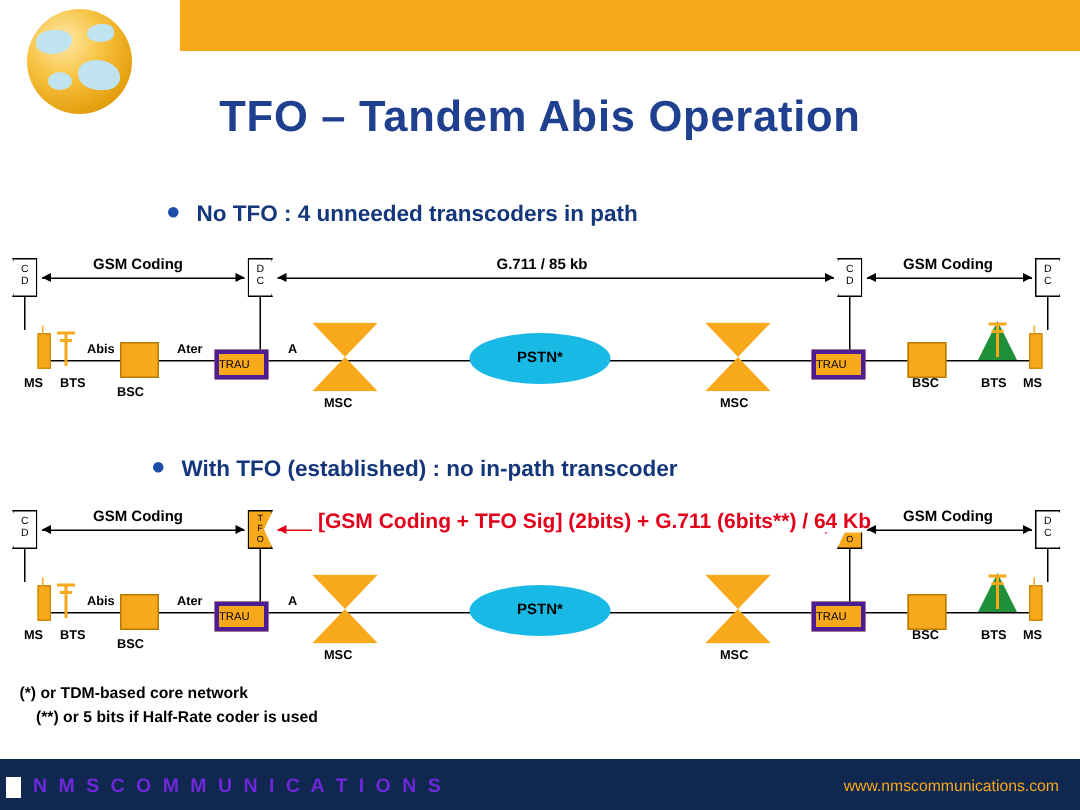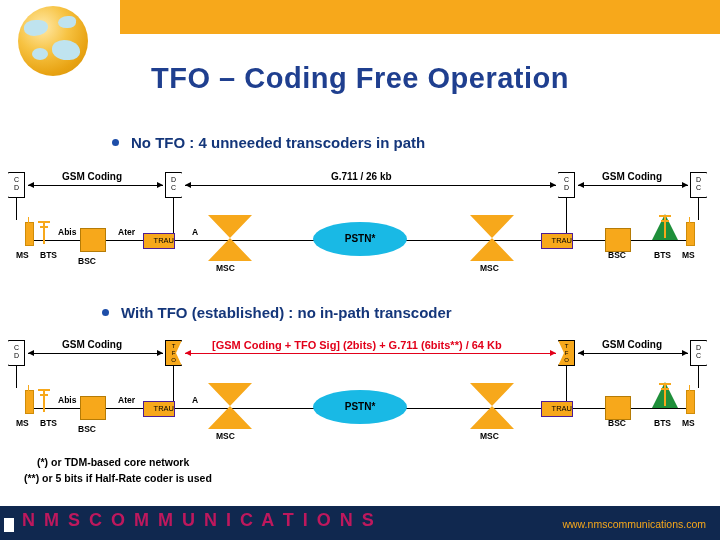--- a/index.html
+++ b/index.html
@@ -40,83 +40,83 @@
   .arrowline{position:absolute;height:1px;background:#000;}
   .arrowline:before,.arrowline:after{content:"";position:absolute;top:-3px;width:0;height:0;
       border-top:3.5px solid transparent;border-bottom:3.5px solid transparent;}
   .arrowline:before{left:0;border-right:6px solid #000;}
   .arrowline:after{right:0;border-left:6px solid #000;}
   .arrowline.red{background:#e2001a;}
   .arrowline.red:before{border-right-color:#e2001a;}
   .arrowline.red:after{border-left-color:#e2001a;}
 
   .toplabel{position:absolute;font-size:10px;font-weight:bold;color:#000;background:#fff;padding:0 4px;white-space:nowrap;}
-  .toplabel.red{color:#e2001a;font-size:11px;}
+  .toplabel.red{color:#e2001a;font-size:14px;}
 
   
   .mast{position:absolute;width:12px;height:26px;}
   .mast .pole{position:absolute;left:5px;top:4px;width:2px;height:22px;background:#f7a81b;}
   .mast .arm{position:absolute;left:0;top:3px;width:12px;height:2px;background:#f7a81b;}
   .mast .arm2{position:absolute;left:2px;top:8px;width:8px;height:2px;background:#f7a81b;}
 
   .handset{position:absolute;width:7px;height:22px;background:#f7a81b;border:1px solid #d08c08;}
   .handset:before{content:"";position:absolute;left:2px;top:-6px;width:1px;height:6px;background:#f7a81b;}
 
   
   .bts{position:absolute;width:0;height:0;border-left:13px solid transparent;border-right:13px solid transparent;
        border-bottom:26px solid #1f8f3a;}
   
   .bsc{position:absolute;width:24px;height:22px;background:#f7a81b;border:1px solid #b57b06;}
   
-  .trau{position:absolute;width:30px;height:14px;background:#f7a81b;border:1px solid #4c1d95;
-        font-size:7.5px;text-align:right;line-height:14px;color:#000;}
+  .trau{position:absolute;width:30px;height:14px;background:#f7a81b;border:3px solid #4c1d95;
+        font-size:7.5px;text-align:left;line-height:14px;color:#000;}
   
   .msc{position:absolute;width:44px;height:46px;}
   .msc i{position:absolute;display:block;background:#f7a81b;}
   .msc .d1{left:0;top:0;width:100%;height:100%;
       clip-path:polygon(0 0,100% 0,0 100%,100% 100%);}
   
   .pstn{position:absolute;width:94px;height:34px;background:#19b9e5;border-radius:50%;
         text-align:center;font-size:10px;font-weight:bold;line-height:34px;color:#000;}
 
   
   .foot{position:absolute;font-size:10.5px;color:#000;font-weight:bold;}
 
   
   .bottombar{position:absolute;left:0;bottom:0;width:720px;height:34px;background:#10284f;}
-  .nms{position:absolute;left:22px;bottom:9px;color:#be185d;font-size:18px;font-weight:bold;letter-spacing:2px;}
+  .nms{position:absolute;left:22px;bottom:9px;color:#6d28d9;font-size:13px;font-weight:bold;letter-spacing:2px;}
   .nms-sq{position:absolute;left:4px;bottom:8px;width:10px;height:14px;background:#fff;}
   .url{position:absolute;right:14px;bottom:10px;color:#f7a81b;font-size:10.5px;}
 </style>
 </head>
 <body>
 
 <div class="banner"></div>
 <div class="banner-cut"></div>
 <div class="globe">
   <span class="globe-l2"></span>
     <span class="globe-l3"></span>
 </div>
 
-<div class="title">TFO – Coding Free Operation</div>
+<div class="title">TFO – Tandem Abis Operation</div>
 
 <div class="bullet" style="left:112px;top:134px;">
   <span class="dot"></span><span>No TFO : 4 unneeded transcoders in path</span>
 </div>
 
 <div class="codec arrowL" style="left:8px;top:172px;">C<br>D</div>
 <div class="codec arrowR" style="left:165px;top:172px;">D<br>C</div>
 <div class="codec arrowL" style="left:558px;top:172px;">C<br>D</div>
 <div class="codec arrowR" style="left:690px;top:172px;">D<br>C</div>
 
 <div class="arrowline" style="left:28px;top:185px;width:135px;"></div>
 <div class="toplabel" style="left:58px;top:171px;">GSM Coding</div>
 
 <div class="arrowline" style="left:185px;top:185px;width:371px;"></div>
-<div class="toplabel" style="left:327px;top:171px;">G.711 / 26 kb</div>
+<div class="toplabel" style="left:327px;top:171px;">G.711 / 85 kb</div>
 
 <div class="arrowline" style="left:578px;top:185px;width:110px;"></div>
 <div class="toplabel" style="left:598px;top:171px;">GSM Coding</div>
 
 <div class="vline" style="left:16px;top:198px;height:22px;"></div>
 <div class="vline" style="left:173px;top:198px;height:42px;"></div>
 <div class="vline" style="left:566px;top:198px;height:42px;"></div>
 <div class="vline" style="left:698px;top:198px;height:22px;"></div>
 
 <div class="hline" style="left:30px;top:240px;width:662px;"></div>
@@ -229,19 +229,19 @@
 <div class="bts" style="left:652px;top:382px;"></div>
 <div class="mast" style="left:659px;top:380px;">
   <span class="arm"></span>
     <span class="arm2"></span>
     <span class="pole"></span>
 </div>
 <div class="handset" style="left:686px;top:390px;"></div>
 <div class="lbl lbl-b" style="left:654px;top:418px;">BTS</div>
 <div class="lbl lbl-b" style="left:682px;top:418px;">MS</div>
 
-<div class="foot" style="left:37px;top:456px;">(*) or TDM-based core network</div>
+<div class="foot" style="left:13px;top:456px;">(*) or TDM-based core network</div>
 <div class="foot" style="left:24px;top:472px;">(**) or 5 bits if Half-Rate coder is used</div>
 
 <div class="bottombar"></div>
 <div class="nms-sq"></div>
 <div class="nms">N M S  C O M M U N I C A T I O N S</div>
 <div class="url">www.nmscommunications.com</div>
 
 </body></html>

